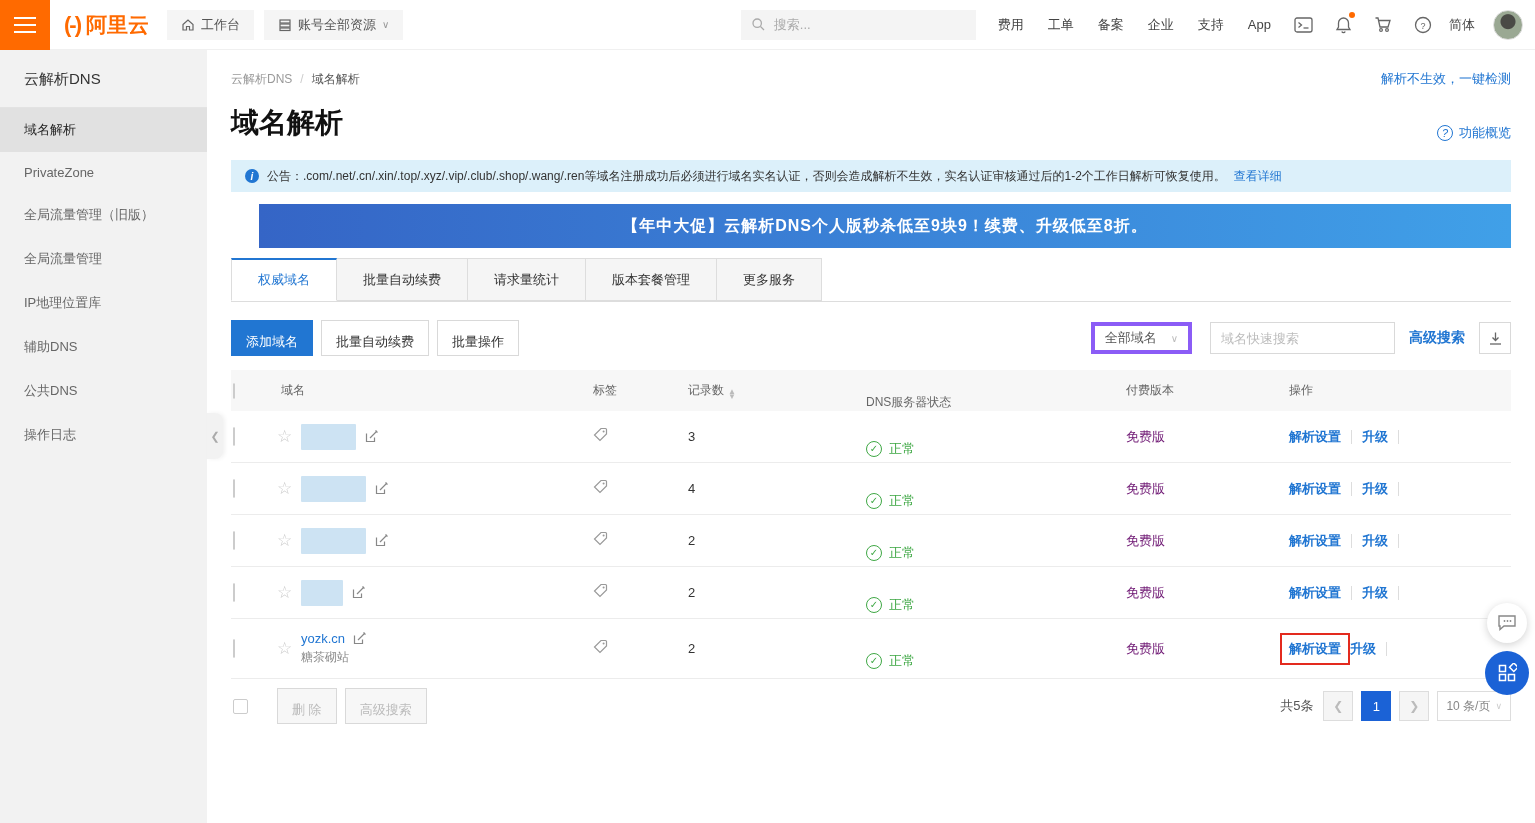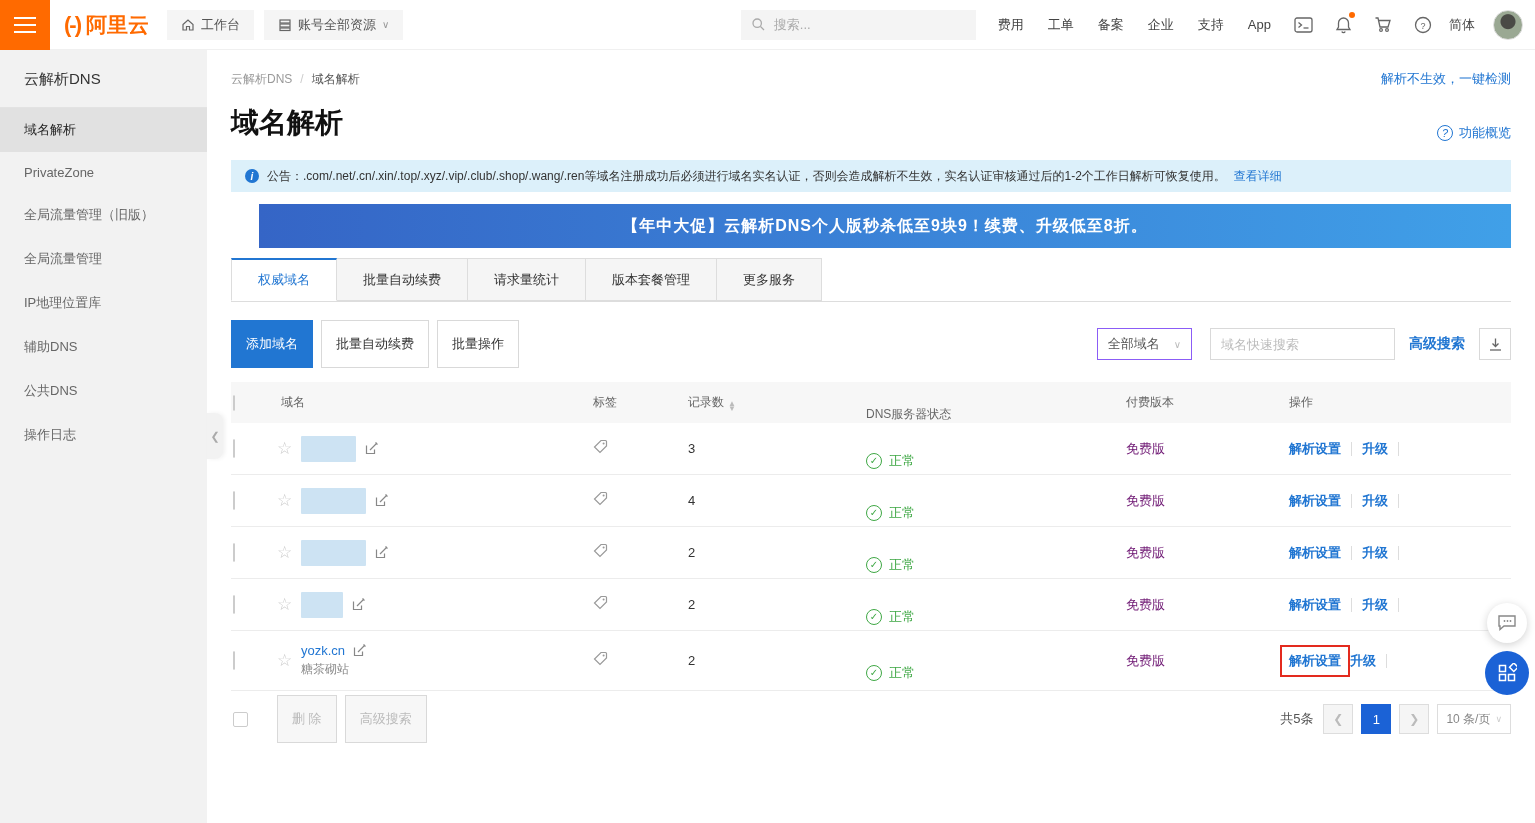--- a/index.html
+++ b/index.html
@@ -63,26 +63,26 @@
     font-weight:bold; cursor:pointer; letter-spacing:1px;margin-left:28px; }
 
   .tabs { margin-top:10px; display:flex; border-bottom:1px solid #ddd; }
   .tab { height:43px; padding:0 26px; display:flex; align-items:center; font-size:13px; color:#333;
     background:#f5f5f5; border:1px solid #ddd; border-left:none; cursor:pointer; }
   .tab:first-child { border-left:1px solid #ddd; }
   .tab.active { background:#fff; color:#2176d2; border-top:2px solid #2176d2; border-bottom:1px solid #fff;
     margin-bottom:-1px; }
 
   .toolbar { margin-top:18px; display:flex; align-items:center; }
-  .btn { height:48px; font-size:13px; border:1px solid #d9d9d9; background:#fff; color:#333;
+  .btn { height:36px; font-size:13px; border:1px solid #d9d9d9; background:#fff; color:#333;
     padding:12px 14px; margin-right:8px; cursor:pointer; }
   .btn.primary { background:#2176d2; border-color:#2176d2; color:#fff; }
   .btn[disabled] { color:#bbb; background:#f7f7f7; cursor:default; }
   .toolbar .grow { flex:1; }
-  .select { height:32px; border:1px solid #8b5cf6; background:#fff; color:#555; font-size:13px;
+  .select { height:32px; border:4px solid #8b5cf6; background:#fff; color:#555; font-size:13px;
     display:flex; align-items:center; gap:14px; padding:0 10px; cursor:pointer; }
   .select .car { color:#bbb; font-size:10px; }
   .search-box { width:185px; height:32px; border:1px solid #d9d9d9; display:flex; align-items:center;
     margin:0 14px 0 18px; padding:0 8px 0 10px; }
   .search-box input { border:none; outline:none; flex:1; font-size:13px; color:#333;
     font-family:inherit; background:transparent; }
   .search-box input::placeholder { color:#bbb; }
   .icon-btn { width:32px; height:32px; border:1px solid #d9d9d9; background:#fff; display:flex;
     align-items:center; justify-content:center; cursor:pointer; margin-left:14px; }
   .adv { font-size:14px; font-weight:bold; }

